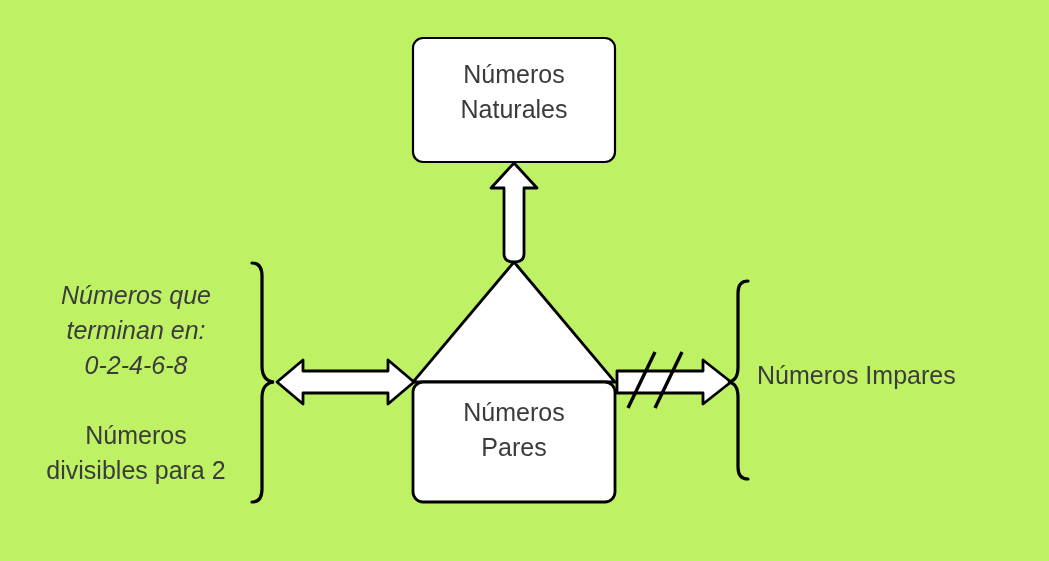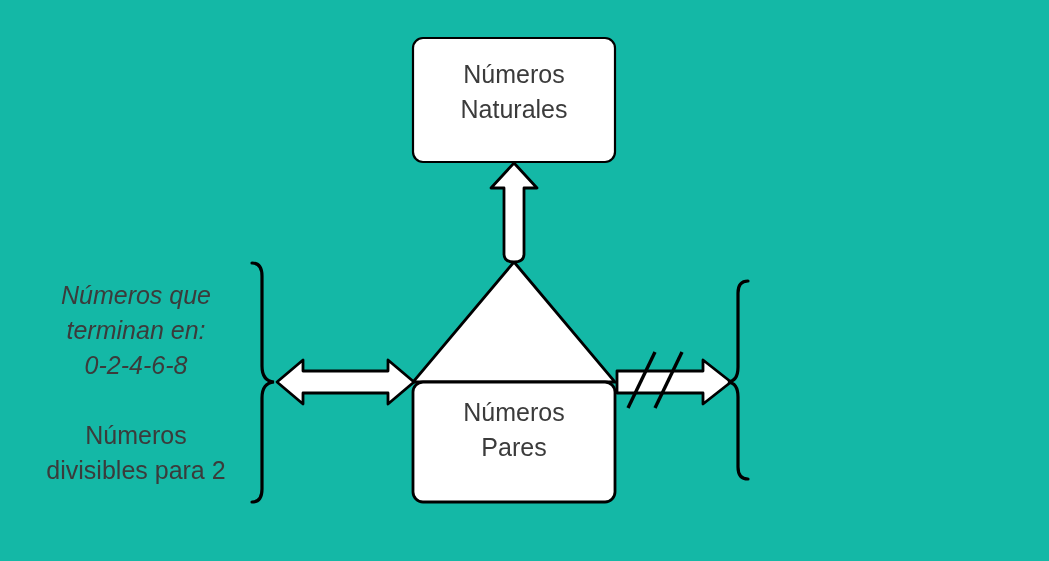--- a/index.html
+++ b/index.html
@@ -10,21 +10,21 @@
   body {
     width: 1049px;
     height: 561px;
     font-family: "Liberation Sans", sans-serif;
     overflow: hidden;
   }
   #diagram-root {
     position: relative;
     width: 1049px;
     height: 561px;
-    background: #14b8a6;
+    background: #bef264;
   }
   #diagram-svg {
     position: absolute;
     left: 0;
     top: 0;
     width: 1049px;
     height: 561px;
   }
   .node-text {
     position: absolute;
@@ -132,14 +132,15 @@
   <div class="node-text" id="label-pares">Números
 Pares</div>
 
   <div class="node-text" id="label-left-top">Números que
 terminan en:
 0-2-4-6-8</div>
 
   <div class="node-text" id="label-left-bottom">Números
 divisibles para 2</div>
 
+  <div class="node-text" id="label-impares">Números Impares</div>
 
 </div>
 
 </body></html>

